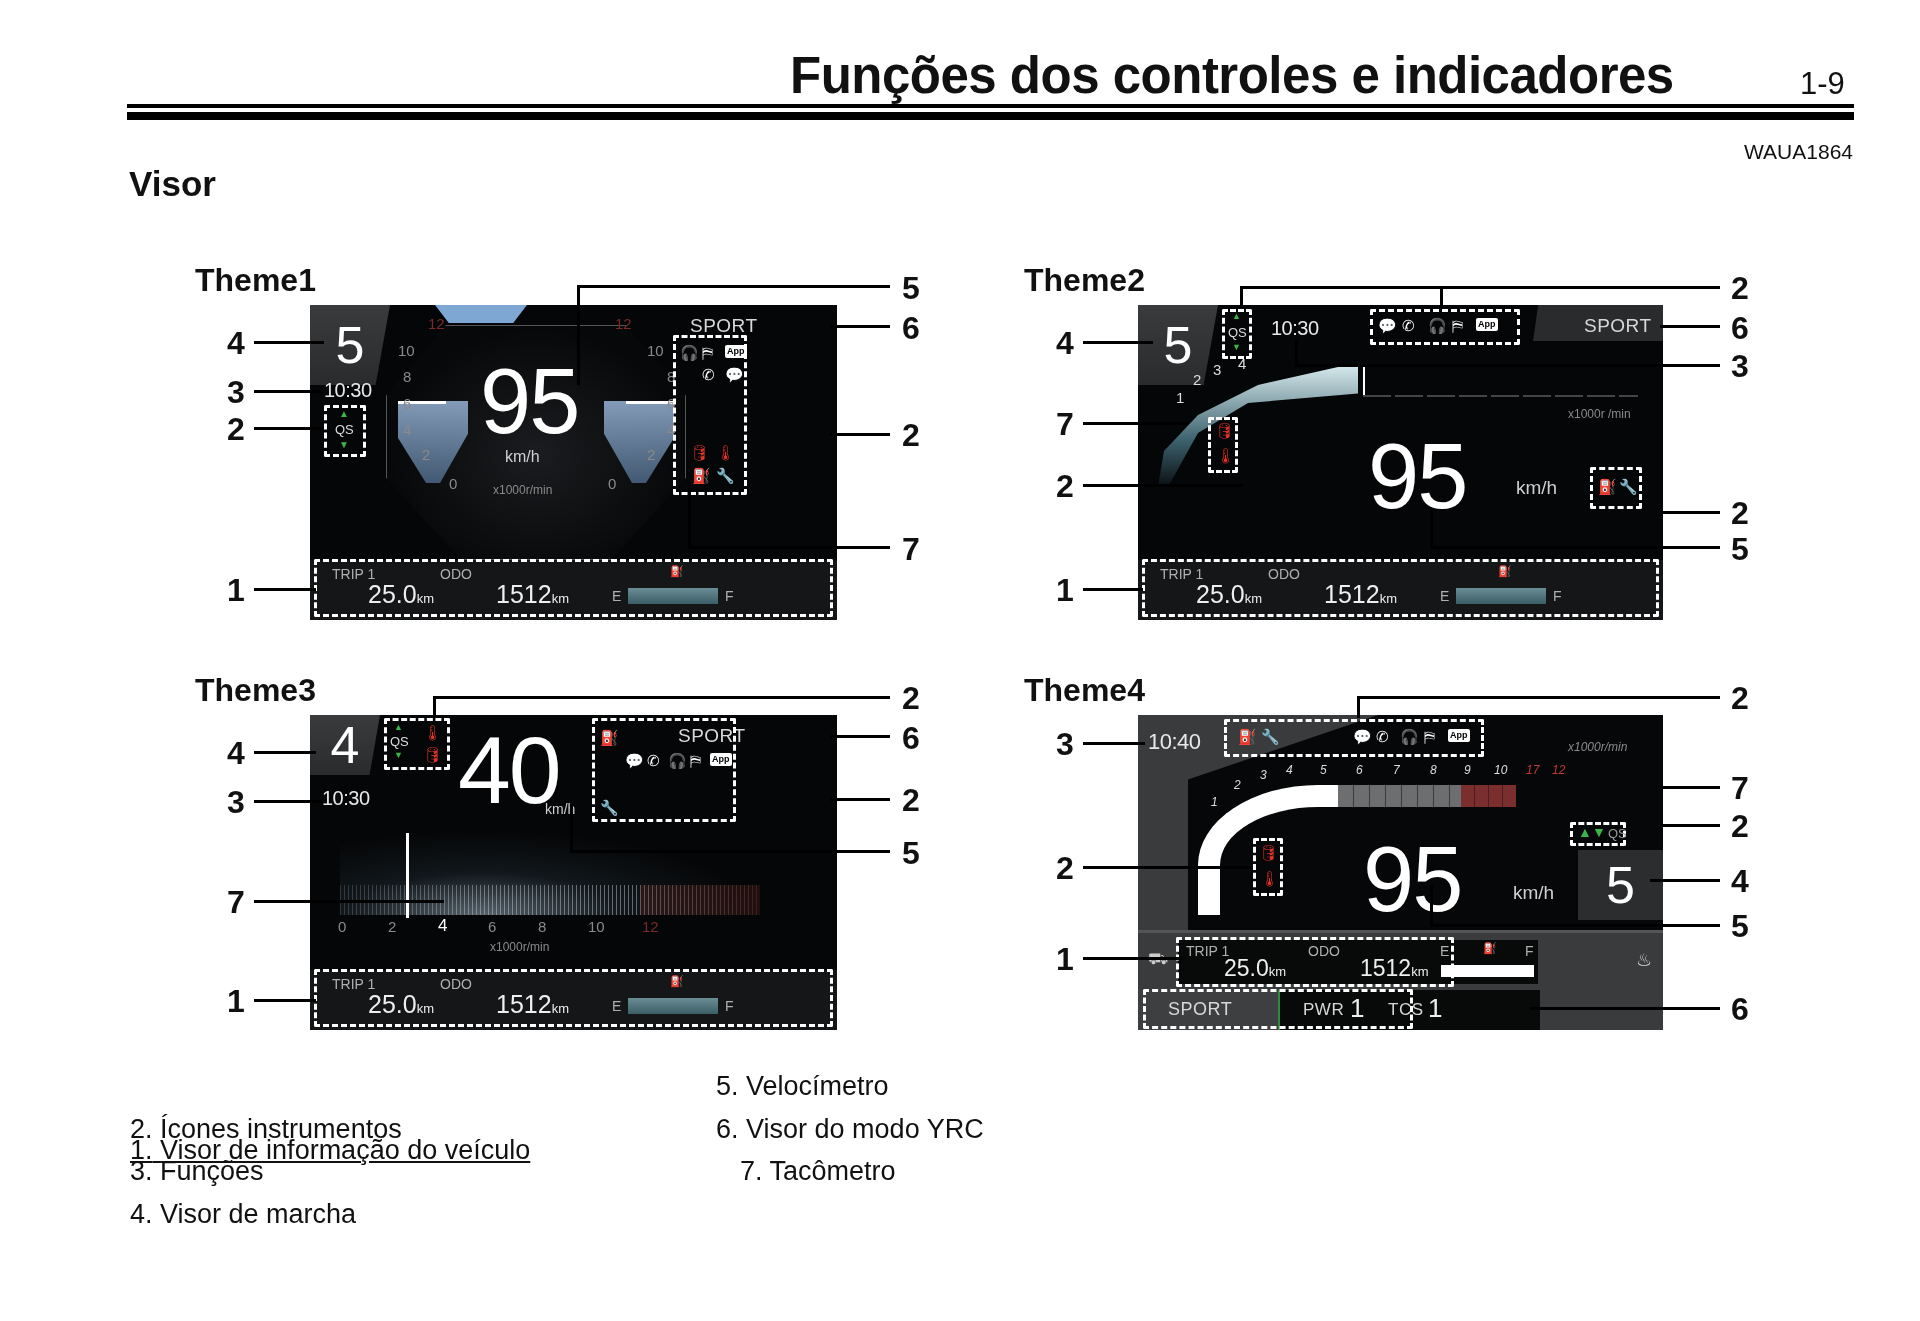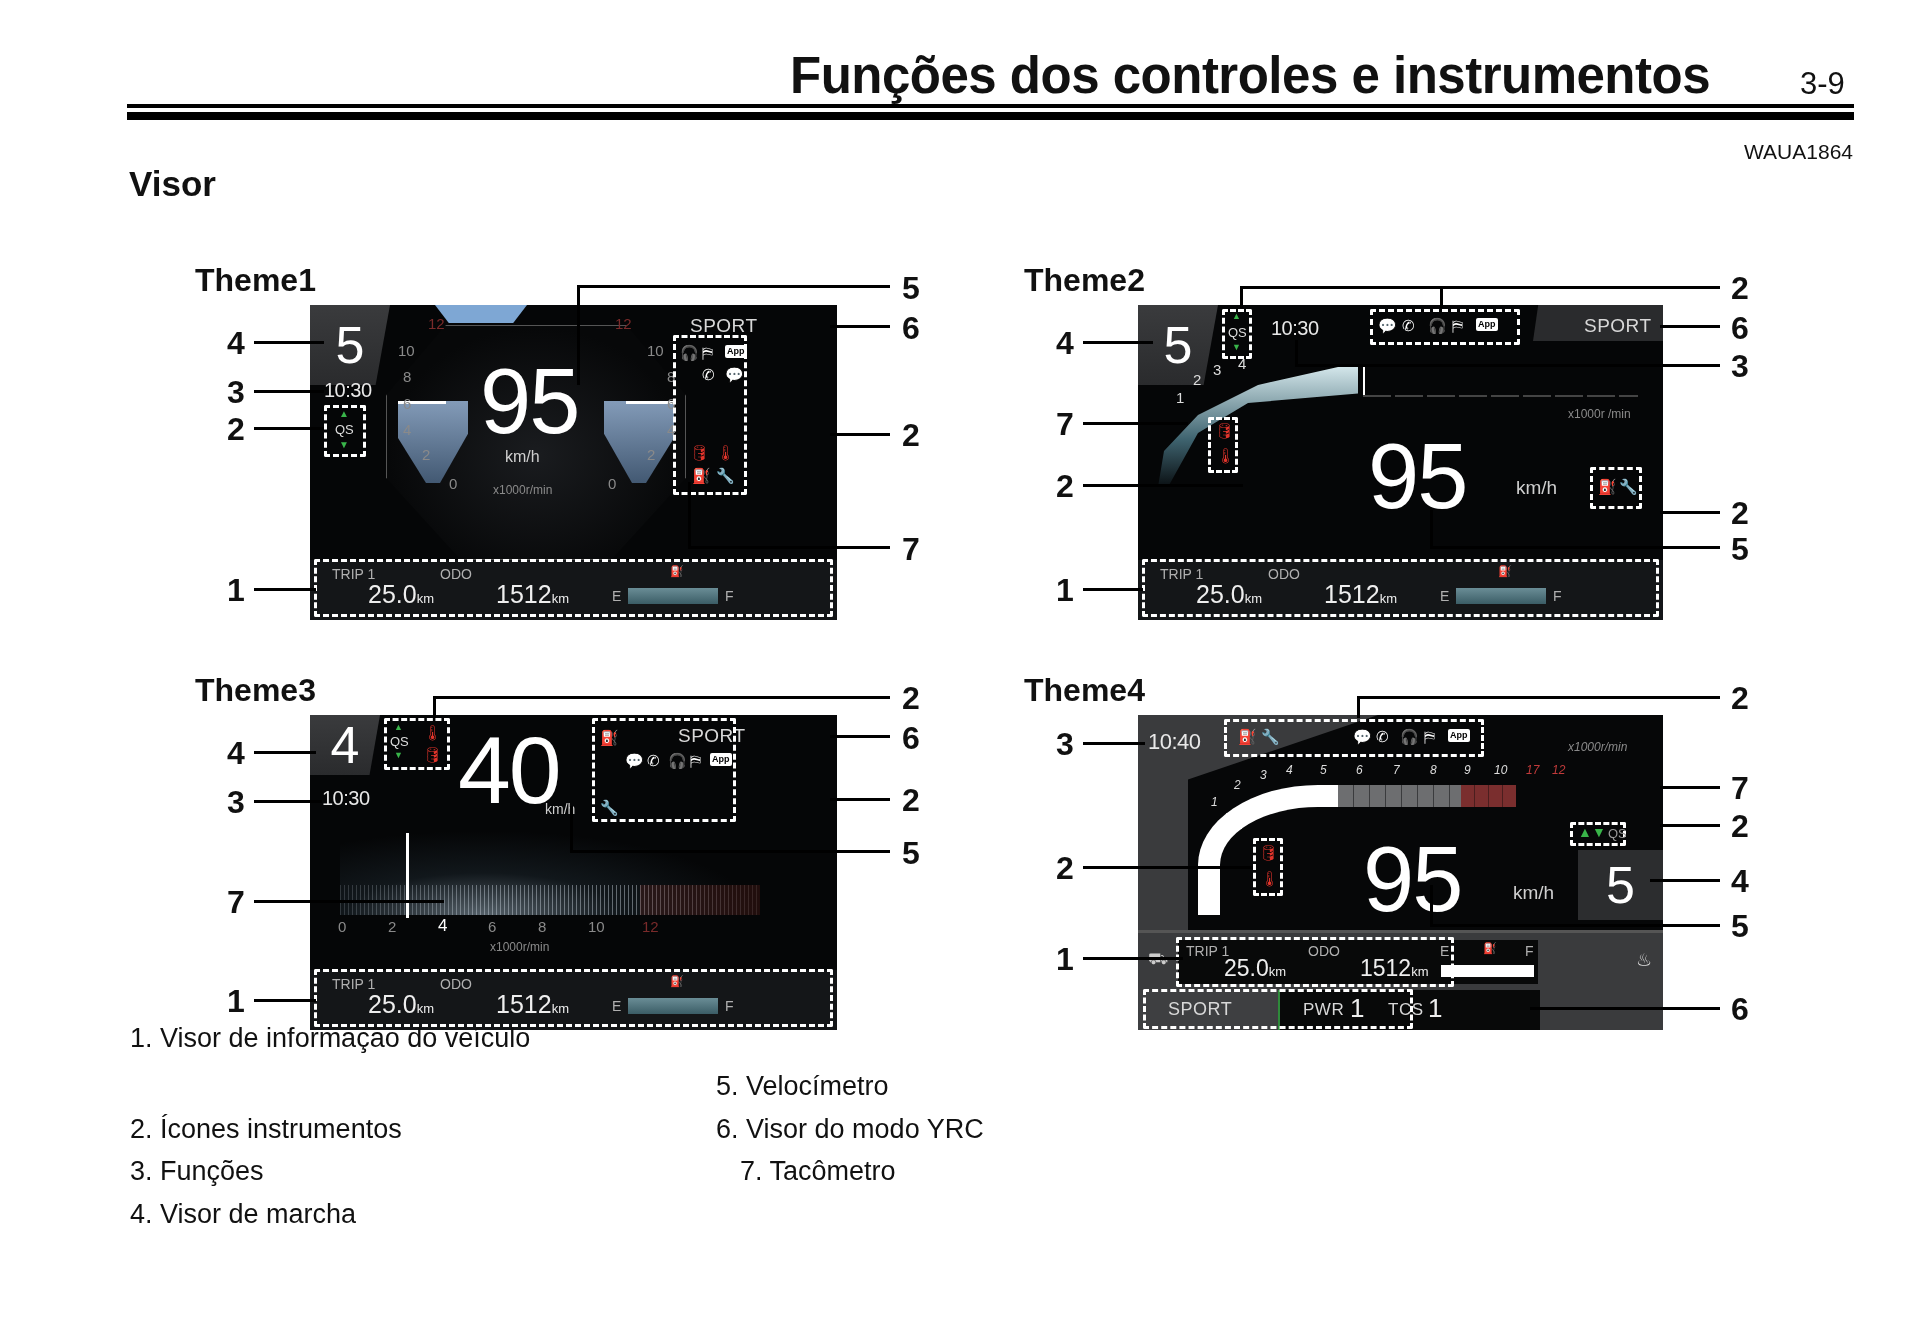--- a/index.html
+++ b/index.html
@@ -39,22 +39,22 @@
   .ico.orange { color: #f08a1c; }
   .ico.green { color: #39b54a; }
   .app { background: #fff; color: #000; font-size: 9px; font-weight: bold; padding: 2px 2px; border-radius: 2px; }
   .qs { font-size: 13px; color: #ddd; }
 
   .legend { font-size: 27px; white-space: nowrap; }
 </style>
 </head>
 <body>
 
-<div class="abs hdr-title">Funções dos controles e instrumentos</div>
-<div class="abs hdr-page">3-9</div>
+<div class="abs hdr-title">Funções dos controles e indicadores</div>
+<div class="abs hdr-page">1-9</div>
 <div class="abs rule-thin"></div>
 <div class="abs rule-thick"></div>
 <div class="abs code">WAUA1864</div>
 <div class="abs section">Visor</div>
 
 <div class="abs theme-label" style="left:195px;top:262px;">Theme1</div>
 <div class="panel" style="left:310px;top:305px;width:527px;height:315px;">
   <div class="gearbox" style="left:0;top:0;width:80px;height:80px;clip-path:polygon(0 0,100% 0,82% 100%,0 100%);">5</div>
   <div class="clock" style="left:14px;top:74px;">10:30</div>
   <div class="dash" style="left:14px;top:100px;width:42px;height:52px;"></div>
@@ -351,19 +351,19 @@
 <div class="abs callout" style="left:1725px;top:810px;">2</div>
 <div class="abs lead" style="left:1660px;top:824px;width:60px;"></div>
 <div class="abs callout" style="left:1725px;top:865px;">4</div>
 <div class="abs lead" style="left:1650px;top:879px;width:70px;"></div>
 <div class="abs callout" style="left:1725px;top:910px;">5</div>
 <div class="abs lead" style="left:1430px;top:924px;width:290px;"></div>
 <div class="abs leadv" style="left:1430px;top:885px;height:41px;"></div>
 <div class="abs callout" style="left:1725px;top:993px;">6</div>
 <div class="abs lead" style="left:1530px;top:1007px;width:190px;"></div>
 
-<div class="abs legend" style="left:130px;top:1023px;"><span>1.</span> <span>Visor de informação do veículo</span></div>
+<div class="abs legend" style="left:130px;top:1135px;text-decoration:underline;"><span>1.</span> <span>Visor de informação do veículo</span></div>
 <div class="abs legend" style="left:130px;top:1114px;"><span>2.</span> <span>Ícones instrumentos</span></div>
 <div class="abs legend" style="left:130px;top:1156px;"><span>3.</span> <span>Funções</span></div>
 <div class="abs legend" style="left:130px;top:1199px;"><span>4.</span> <span>Visor de marcha</span></div>
 <div class="abs legend" style="left:716px;top:1071px;"><span>5.</span> <span>Velocímetro</span></div>
 <div class="abs legend" style="left:716px;top:1114px;"><span>6.</span> <span>Visor do modo YRC</span></div>
 <div class="abs legend" style="left:740px;top:1156px;"><span>7.</span> <span>Tacômetro</span></div>
 
 </body></html>

